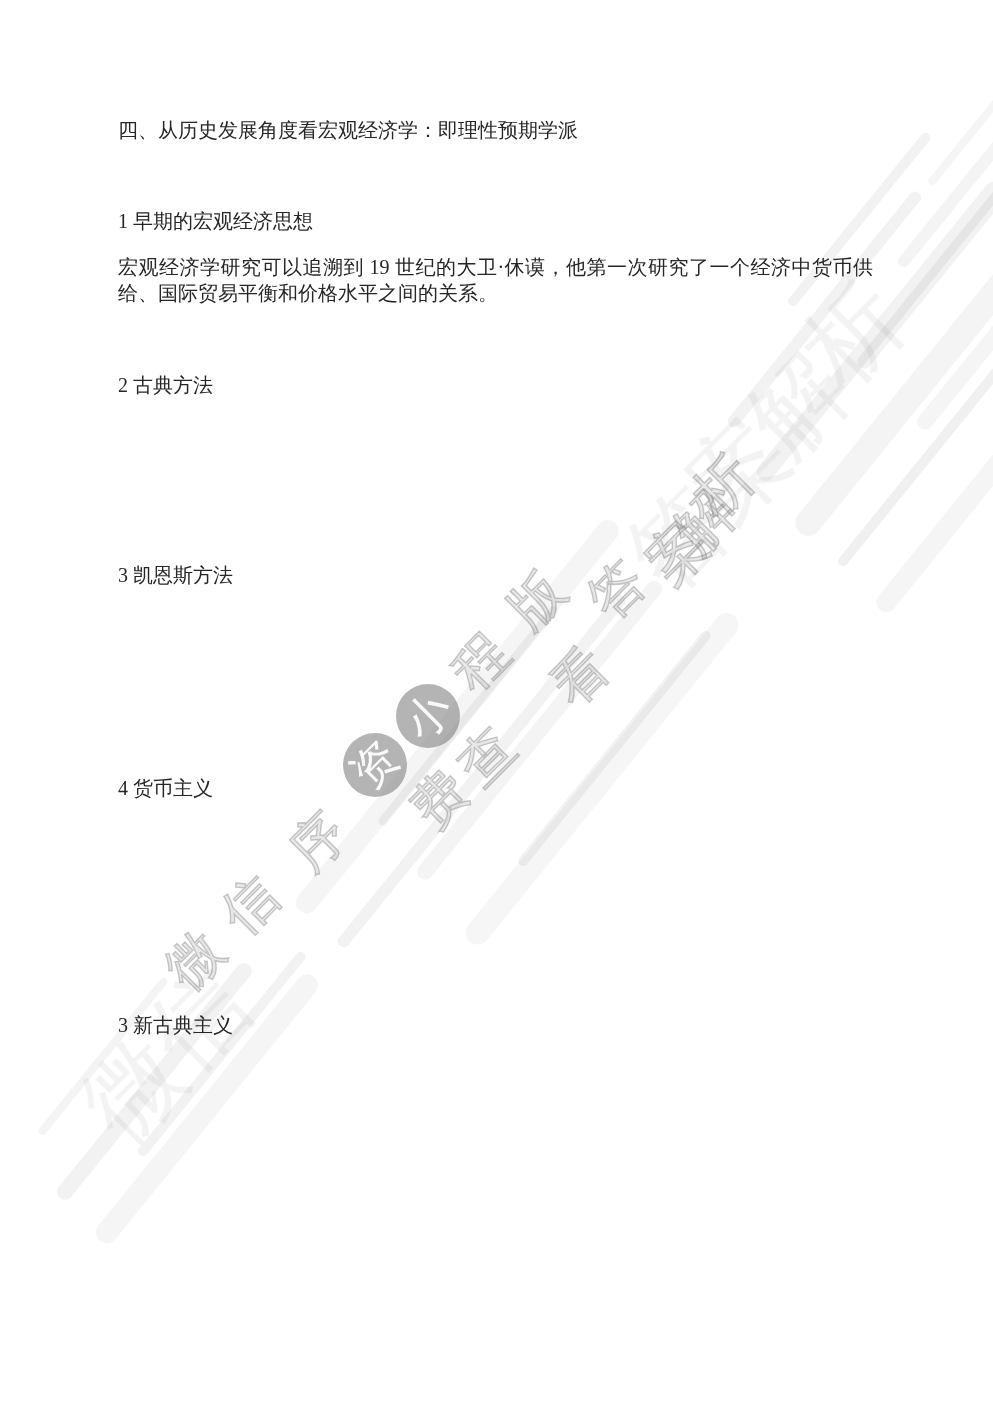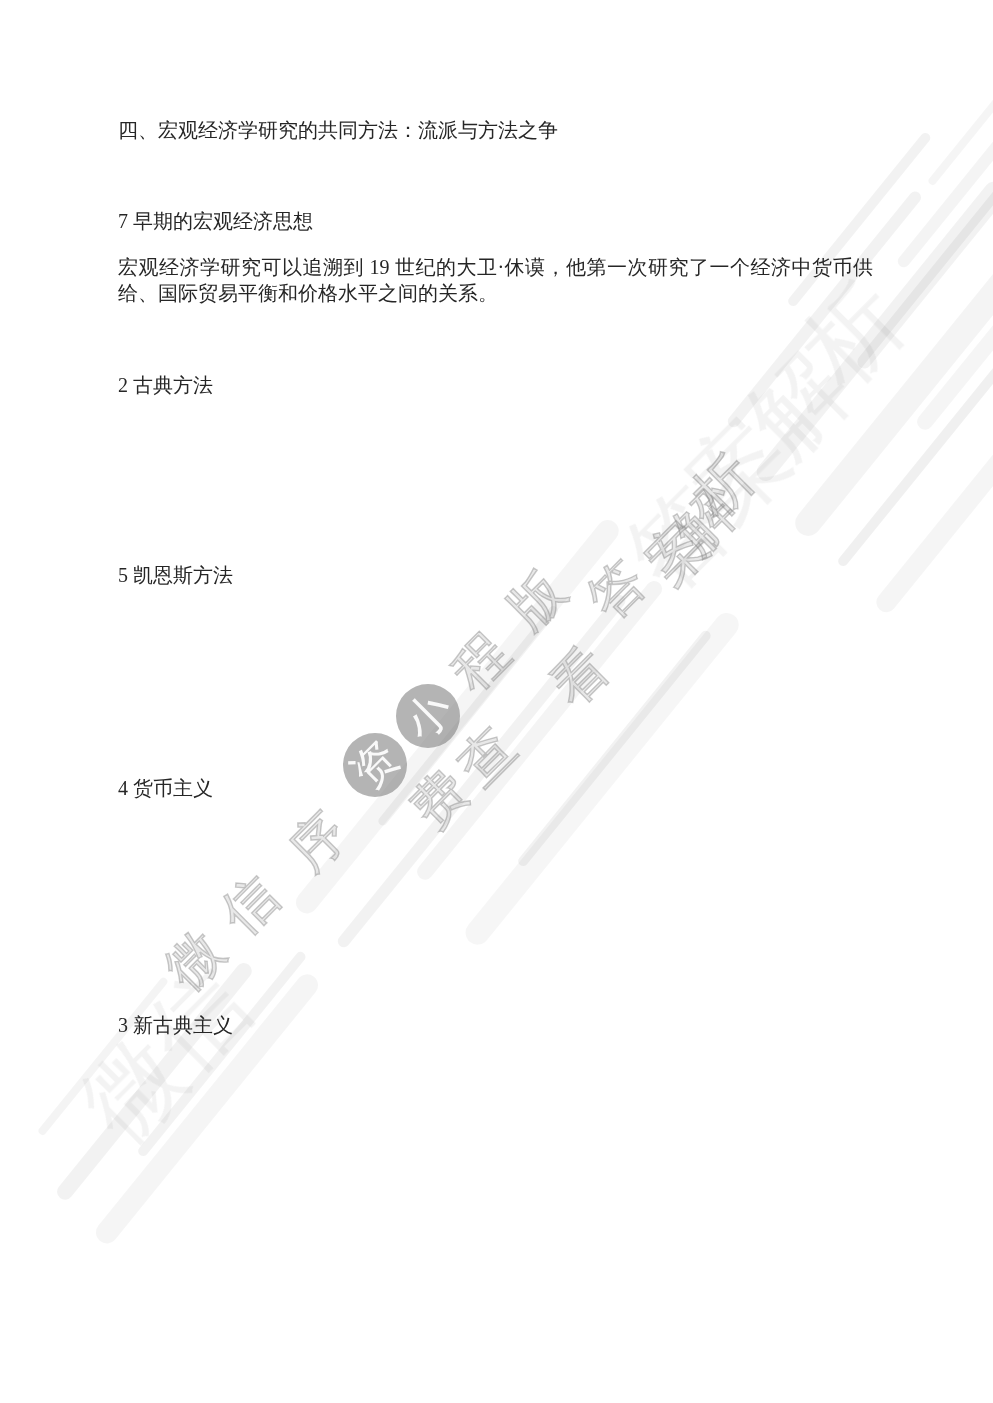--- a/index.html
+++ b/index.html
@@ -100,27 +100,27 @@
       <span class="wm-char wm-outline" style="left: 676px; top: 493px; font-size: 58px;">解</span>
       <span class="wm-char wm-outline" style="left: 695px; top: 457px; font-size: 58px;">析</span>
       <span class="wm-char wm-ghost" style="left: 632px; top: 492px; font-size: 95px;">答</span>
       <span class="wm-char wm-ghost" style="left: 692px; top: 422px; font-size: 95px;">案</span>
       <span class="wm-char wm-ghost" style="left: 752px; top: 357px; font-size: 95px;">解</span>
       <span class="wm-char wm-ghost" style="left: 807px; top: 287px; font-size: 95px;">析</span>
       <span class="wm-char wm-ghost" style="left: 87px; top: 1042px; font-size: 95px;">微</span>
       <span class="wm-char wm-ghost" style="left: 152px; top: 972px; font-size: 95px;">信</span>
     </div>
 
-  <div class="doc-text heading" style="top:117px">四、宏观经济学研究的共同方法：流派与方法之争</div>
+  <div class="doc-text heading" style="top:117px">四、从历史发展角度看宏观经济学：即理性预期学派</div>
 
-  <div class="doc-text heading" style="top:208px">7 早期的宏观经济思想</div>
+  <div class="doc-text heading" style="top:208px">1 早期的宏观经济思想</div>
   <div class="doc-text body-text" style="top:254px">宏观经济学研究可以追溯到 19 世纪的大卫·休谟，他第一次研究了一个经济中货币供给、国际贸易平衡和价格水平之间的关系。</div>
 
   <div class="doc-text heading" style="top:372px">2 古典方法</div>
 
-  <div class="doc-text heading" style="top:562px">5 凯恩斯方法</div>
+  <div class="doc-text heading" style="top:562px">3 凯恩斯方法</div>
 
   <div class="doc-text heading" style="top:775px">4 货币主义</div>
 
   <div class="doc-text heading" style="top:1012px">3 新古典主义</div>
 
 
 </div>
 
 </body></html>

